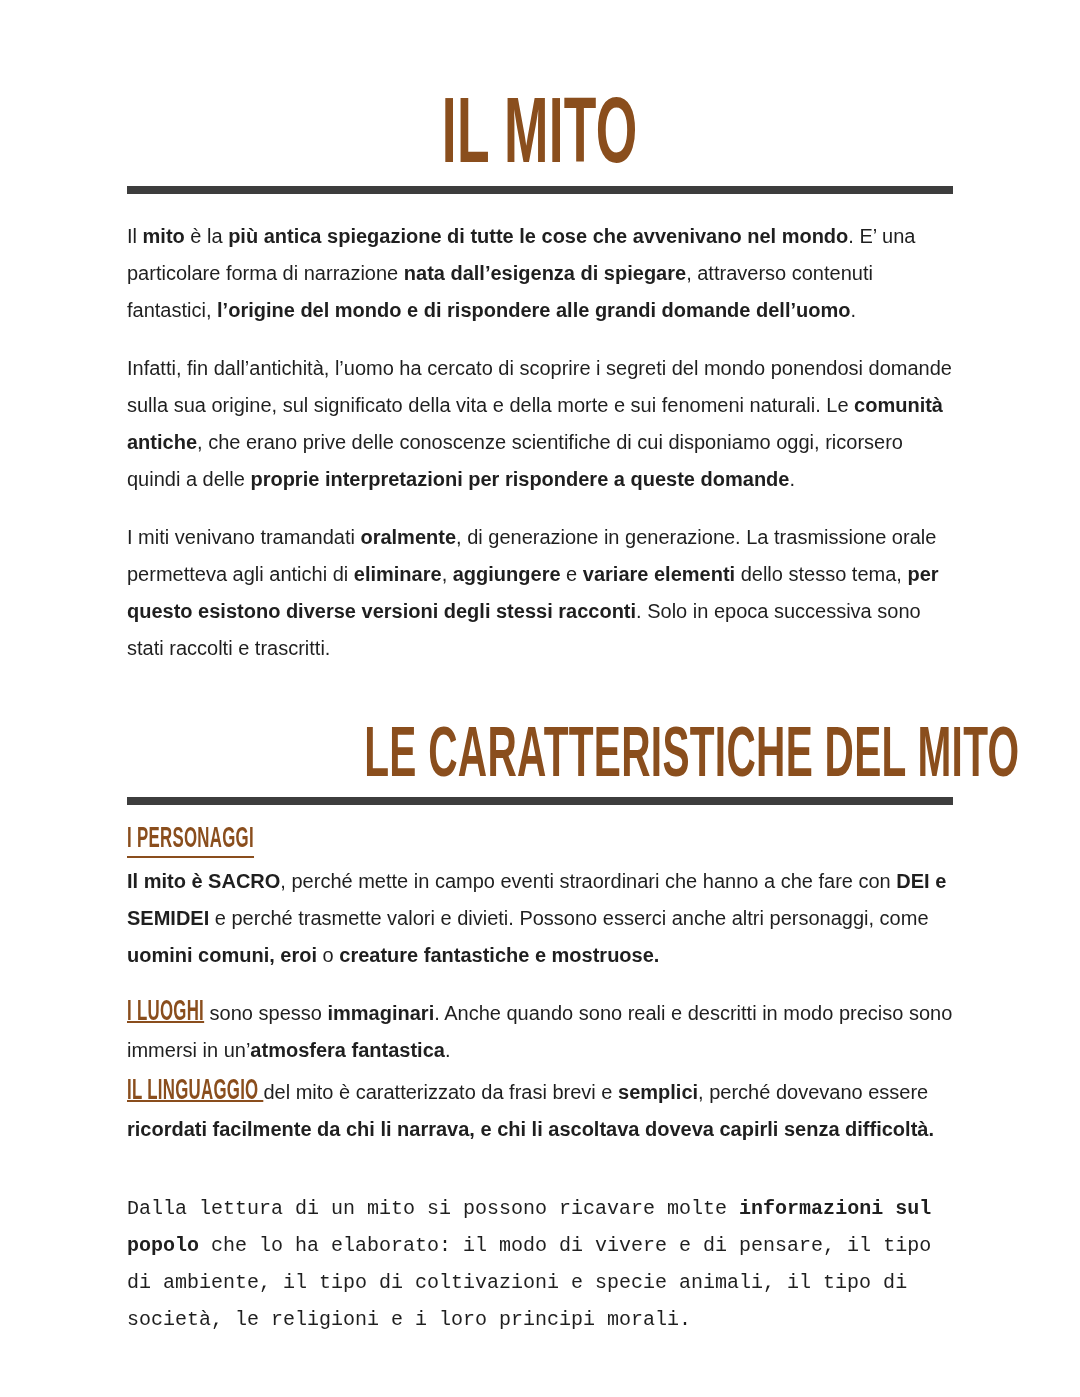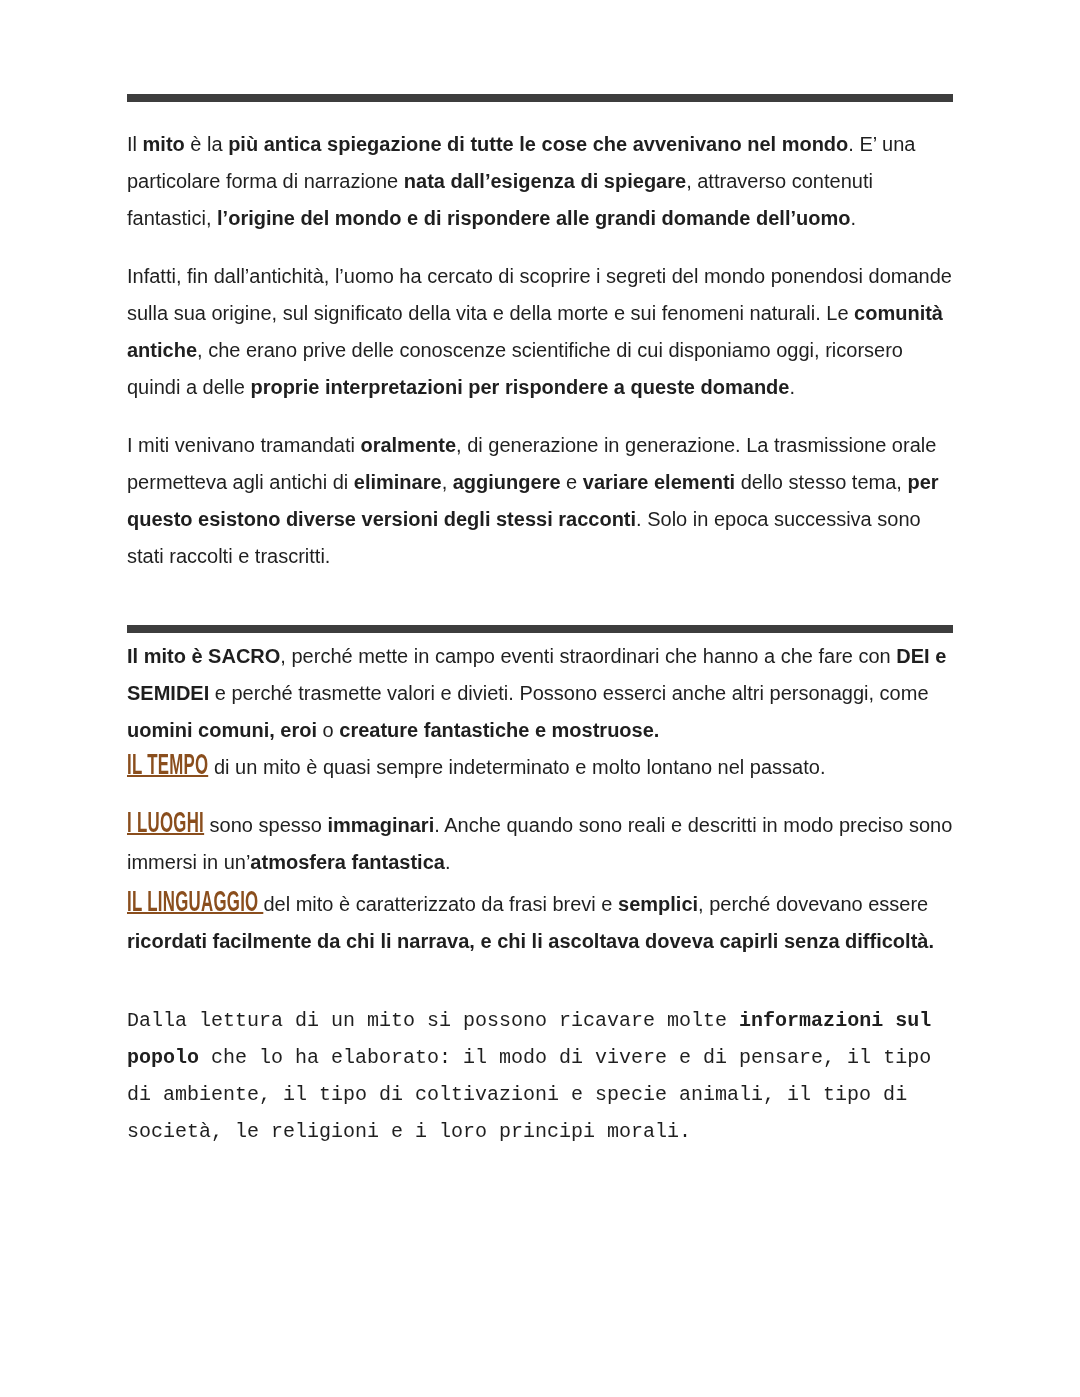--- a/index.html
+++ b/index.html
@@ -82,31 +82,33 @@
     color:var(--accent);
     vertical-align:baseline;
     white-space:nowrap;
   }
 </style>
 </head>
 <body>
 
 <main data-name="document-page">
   <section data-name="section-il-mito">
+    <h1 class="doc-title" data-name="page-title"><span class="cond" data-name="page-title-text">IL MITO</span></h1>
     <div class="rule" data-name="title-divider"></div>
     <div class="blocks" data-name="section-body">
         <p data-name="paragraph"><span data-name="text">Il </span><strong data-name="bold-text">mito</strong><span data-name="text"> è la </span><strong data-name="bold-text">più antica spiegazione di tutte le cose che avvenivano nel mondo</strong><span data-name="text">. E’ una particolare forma di narrazione </span><strong data-name="bold-text">nata dall’esigenza di spiegare</strong><span data-name="text">, attraverso contenuti fantastici, </span><strong data-name="bold-text">l’origine del mondo e di rispondere alle grandi domande dell’uomo</strong><span data-name="text">.</span></p>
         <p data-name="paragraph"><span data-name="text">Infatti, fin dall’antichità, l’uomo ha cercato di scoprire i segreti del mondo ponendosi domande sulla sua origine, sul significato della vita e della morte e sui fenomeni naturali. Le </span><strong data-name="bold-text">comunità antiche</strong><span data-name="text">, che erano prive delle conoscenze scientifiche di cui disponiamo oggi, ricorsero quindi a delle </span><strong data-name="bold-text">proprie interpretazioni per rispondere a queste domande</strong><span data-name="text">.</span></p>
         <p data-name="paragraph"><span data-name="text">I miti venivano tramandati </span><strong data-name="bold-text">oralmente</strong><span data-name="text">, di generazione in generazione. La trasmissione orale permetteva agli antichi di </span><strong data-name="bold-text">eliminare</strong><span data-name="text">, </span><strong data-name="bold-text">aggiungere</strong><span data-name="text"> e </span><strong data-name="bold-text">variare elementi</strong><span data-name="text"> dello stesso tema, </span><strong data-name="bold-text">per questo esistono diverse versioni degli stessi racconti</strong><span data-name="text">. Solo in epoca successiva sono stati raccolti e trascritti.</span></p>
       </div>
   </section>
 
   <section data-name="section-caratteristiche">
+    <h1 class="doc-title" data-name="section-title"><span class="cond" data-name="section-title-text">LE CARATTERISTICHE DEL MITO</span></h1>
     <div class="rule" data-name="section-divider"></div>
     <div class="blocks" data-name="section-body">
+        <div class="subheading" data-name="subheading-i-personaggi"><span class="cond" data-name="subheading-text">I PERSONAGGI</span></div>
         <p class="m-small" data-name="paragraph"><strong data-name="bold-text">Il mito è SACRO</strong><span data-name="text">, perché mette in campo eventi straordinari che hanno a che fare con </span><strong data-name="bold-text">DEI e SEMIDEI</strong><span data-name="text"> e perché trasmette valori e divieti. Possono esserci anche altri personaggi, come </span><strong data-name="bold-text">uomini comuni, eroi</strong><span data-name="text"> o </span><strong data-name="bold-text">creature fantastiche e mostruose.</strong></p>
-        <p class="m-none" data-name="paragraph"><span class="ih" data-name="inline-heading-il-tempo" style="width: 81.4447px;"><span class="cond" data-name="inline-heading-text">IL TEMPO</span></span><span data-name="text"> di un mito è quasi sempre indeterminato e molto lontano nel passato.</span></p>
         <p data-name="paragraph"><span class="ih" data-name="inline-heading-i-luoghi" style="width: 77.0766px;"><span class="cond" data-name="inline-heading-text">I LUOGHI</span></span><span data-name="text"> sono spesso </span><strong data-name="bold-text">immaginari</strong><span data-name="text">. Anche quando sono reali e descritti in modo preciso sono immersi in un’</span><strong data-name="bold-text">atmosfera fantastica</strong><span data-name="text">.</span></p>
         <p class="m-small" data-name="paragraph"><span class="ih" data-name="inline-heading-il-linguaggio" style="width: 136.445px;"><span class="cond" data-name="inline-heading-text">IL LINGUAGGIO </span></span><span data-name="text">del mito è caratterizzato da frasi brevi e </span><strong data-name="bold-text">semplici</strong><span data-name="text">, perché dovevano essere </span><strong data-name="bold-text">ricordati facilmente da chi li narrava, e chi li ascoltava doveva capirli senza difficoltà.</strong></p>
         <p class="m-large" data-name="paragraph"><span data-name="text">Dalla lettura di un mito si possono ricavare molte </span><strong data-name="bold-text">informazioni sul popolo</strong><span data-name="text"> che lo ha elaborato: il modo di vivere e di pensare, il tipo di ambiente, il tipo di coltivazioni e specie animali, il tipo di società, le religioni e i loro principi morali.</span></p>
       </div>
   </section>
 </main>
 
 </body></html>

